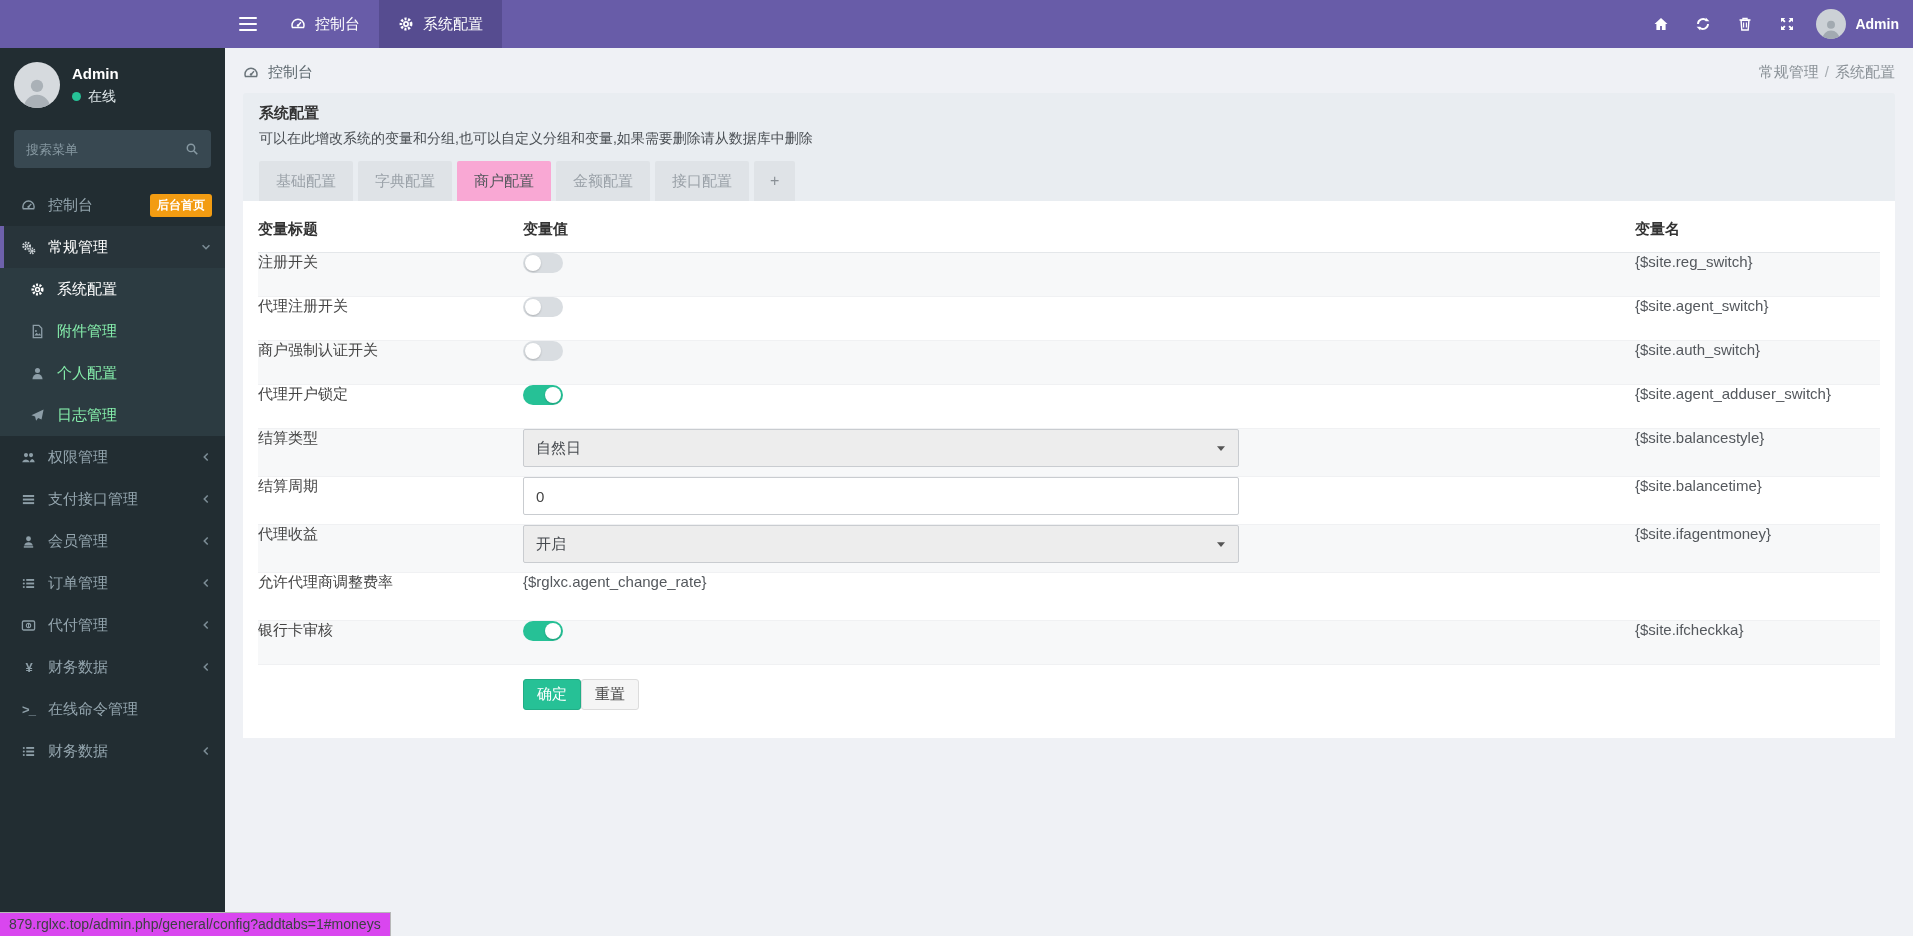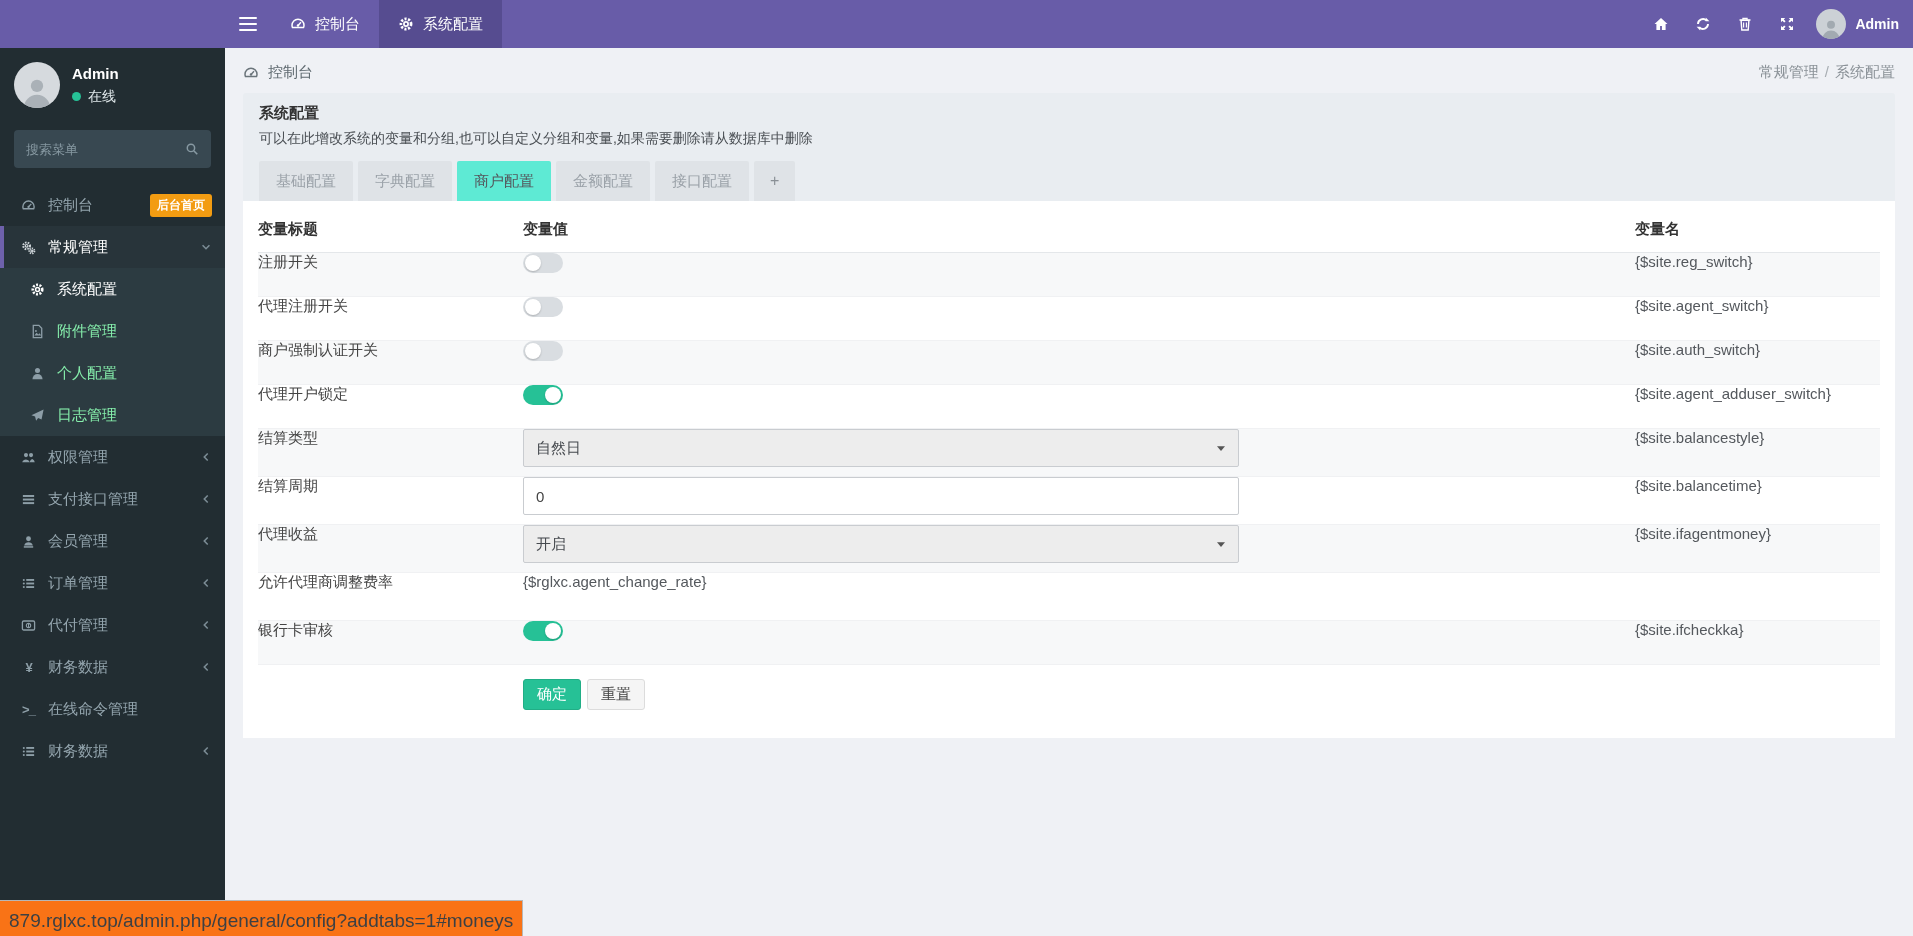--- a/index.html
+++ b/index.html
@@ -62,21 +62,21 @@
   .crumb-left .c-ico svg{width:16px;height:16px}
   .crumb-right{color:#8a9197}
   .crumb-right .crumb-sep{margin:0 6px;color:#a7adb2}
 
   .panel{margin:0 18px;background:#e9edf1;border-radius:3px 3px 0 0}
   .panel-heading{padding:11px 16px 0}
   .panel-title{font-size:15px;font-weight:bold;color:#333}
   .panel-desc{font-size:14px;color:#4a4f54;margin-top:7px}
   .tabs{display:flex;gap:5px;margin-top:13px}
   .tab{height:40px;line-height:40px;padding:0 17px;background:#dfe3e7;color:#9aa1a8;font-size:15px;border-radius:2px 2px 0 0;cursor:pointer;white-space:nowrap}
-  .tab.active{background:#5eead4;color:#54575c}
+  .tab.active{background:#f9a8d4;color:#54575c}
   .tab.add{padding:0 16px;font-size:16px;color:#8a9096}
 
   .panel-body{background:#fff;padding:6px 15px 28px}
   .thead{display:flex;align-items:center;height:46px;border-bottom:1px solid #e4e7ea;font-weight:bold;font-size:15px;color:#333}
   .c1{width:265px;flex:none}
   .c2{flex:1;min-width:0}
   .c3{width:245px;flex:none}
   .trow{display:flex;border-bottom:1px solid #f0f1f3;font-size:15px;color:#444}
   .trow.h44{height:44px}
   .trow.h48{height:48px}
@@ -86,26 +86,26 @@
   .toggle{width:40px;height:20px;border-radius:10px;background:#d9dde1;position:relative;cursor:pointer}
   .toggle .knob{position:absolute;top:2px;left:2px;width:16px;height:16px;border-radius:50%;background:#fff;box-shadow:0 1px 2px rgba(0,0,0,.2)}
   .toggle.on{background:#26c196}
   .toggle.on .knob{left:auto;right:2px}
 
   .select{width:716px;height:38px;background:#ededed;border:1px solid #c9ccd0;border-radius:2px;display:flex;align-items:center;padding:0 12px;color:#45494e;cursor:pointer}
   .select .caret{margin-left:auto;color:#555}
   .select .caret svg{width:10px;height:10px}
   .text-input{width:716px;height:38px;border:1px solid #c9ccd0;border-radius:2px;padding:0 12px;font-size:15px;color:#444;font-family:inherit;background:#fff;outline:none}
 
-  .btn-row{display:flex;gap:6px;margin-left:265px;padding-top:14px}
+  .btn-row{display:flex;margin-left:265px;padding-top:14px}
   .btn{height:31px;padding:0 13px;border-radius:3px;font-size:15px;display:flex;align-items:center;cursor:pointer;border:1px solid transparent;font-family:inherit}
   .btn-ok{background:#26c196;border-color:#21ae86;color:#fff}
   .btn-reset{background:#f5f5f5;border-color:#dcdcdc;color:#444}
 
-  .statusbar{position:absolute;left:0;bottom:0;background:#f97316;border:1px solid #b7b7b7;border-left:0;border-bottom:0;padding:9px 9px 4px;font-size:19px;color:#3d4043;z-index:20;white-space:nowrap}
+  .statusbar{position:absolute;left:0;bottom:0;background:#d946ef;border:1px solid #b7b7b7;border-left:0;border-bottom:0;padding:3px 9px 4px;font-size:14px;color:#3d4043;z-index:20;white-space:nowrap}
 </style>
 </head>
 <body>
 
 <header class="topbar">
   <div class="brand-space"></div>
   <div class="hamburger">
       <i></i>
       <i></i>
       <i></i>

